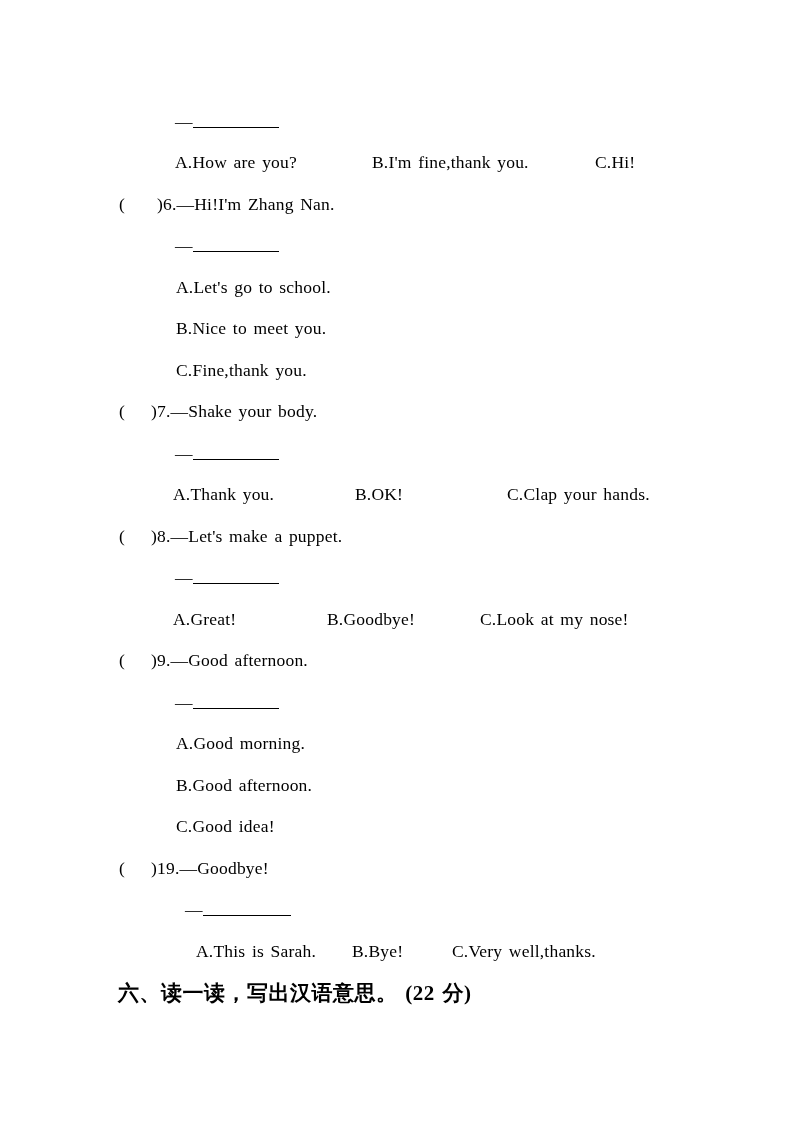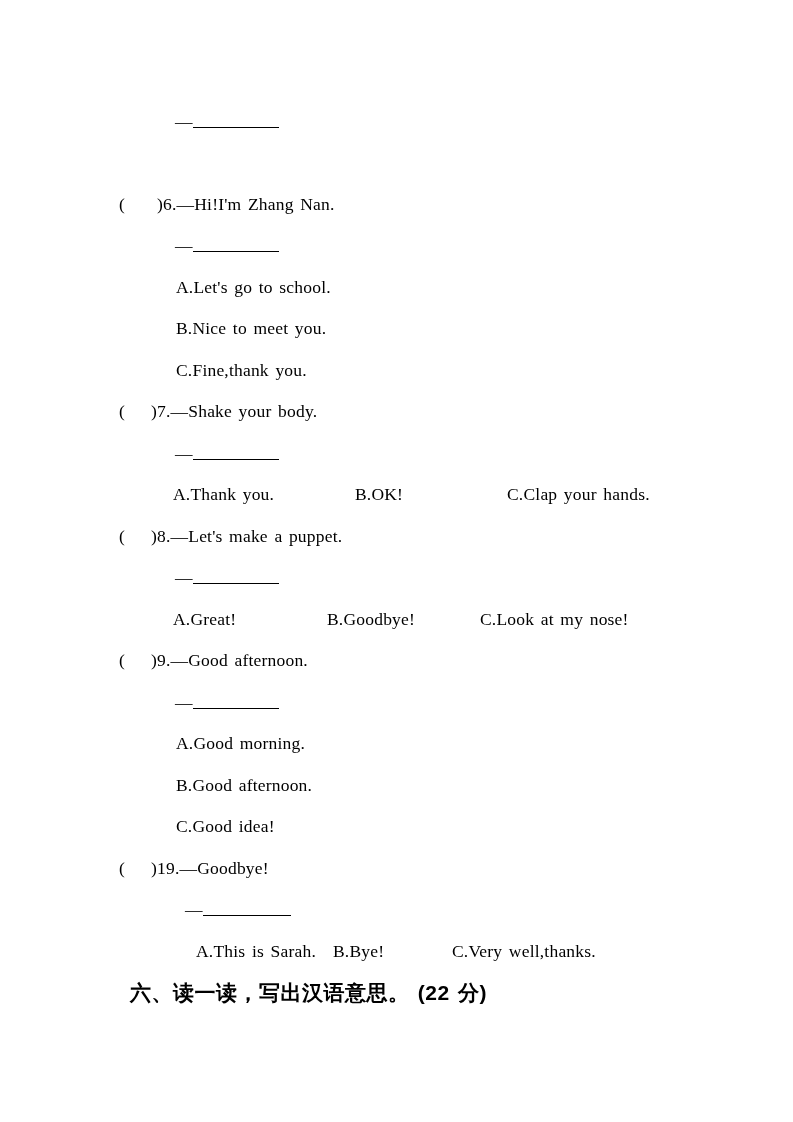--- a/index.html
+++ b/index.html
@@ -11,38 +11,42 @@
     height: 1122px;
     background: #ffffff;
     color: #000000;
     font-family: "Liberation Serif", "DejaVu Serif", serif;
     font-size: 17.5px;
   }
   .line { position: absolute; left: 0; width: 100%; height: 26px; }
   .abs  { position: absolute; top: 0; white-space: pre; word-spacing: 2px; letter-spacing: 0.2px; line-height: 22px; }
   .ul   { position: absolute; top: 0; height: 18px; border-bottom: 1.7px solid #000000; }
   .heading {
-    font-family: Liberation Sans, sans-serif;
+    font-family: Liberation Serif, serif;
     font-weight: bold;
     font-size: 21px;
     letter-spacing: 0.5px;
     line-height: 26px;
-    margin-left: 12px;
   }
 </style>
 </head>
 <body>
 
 <div class="page">
 
   <div class="line" style="top:110px">
     <span class="abs" style="left:175px">—</span>
     <span class="abs ul" style="left:193px;width:86px"></span>
   </div>
 
+  <div class="line" style="top:151px">
+    <span class="abs" style="left:175px">A.How are you?</span>
+    <span class="abs" style="left:372px">B.I'm fine,thank you.</span>
+    <span class="abs" style="left:595px">C.Hi!</span>
+  </div>
 
   <div class="line" style="top:193px">
     <span class="abs" style="left:119px">(</span>
     <span class="abs" style="left:157px">)6.—Hi!I'm Zhang Nan.</span>
   </div>
 
   <div class="line" style="top:234px">
     <span class="abs" style="left:175px">—</span>
     <span class="abs ul" style="left:193px;width:86px"></span>
   </div>
@@ -114,21 +118,21 @@
     <span class="abs" style="left:151px">)19.—Goodbye!</span>
   </div>
 
   <div class="line" style="top:898px">
     <span class="abs" style="left:185px">—</span>
     <span class="abs ul" style="left:203px;width:88px"></span>
   </div>
 
   <div class="line" style="top:940px">
     <span class="abs" style="left:196px">A.This is Sarah.</span>
-    <span class="abs" style="left:333px">B.Bye!</span>
+    <span class="abs" style="left:352px">B.Bye!</span>
     <span class="abs" style="left:452px">C.Very well,thanks.</span>
   </div>
 
   <div class="line" style="top:980px;height:30px">
     <span class="abs heading" style="left:118px">六、读一读，写出汉语意思。 (22 分)</span>
   </div>
 
 </div>
 
 </body></html>

